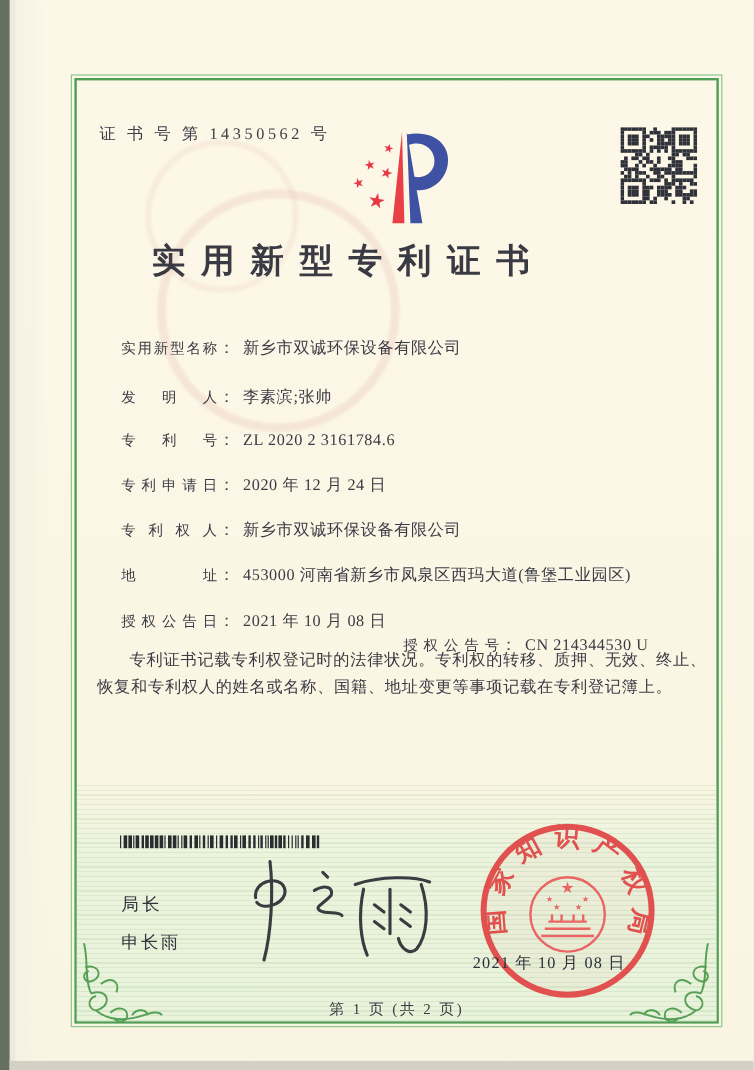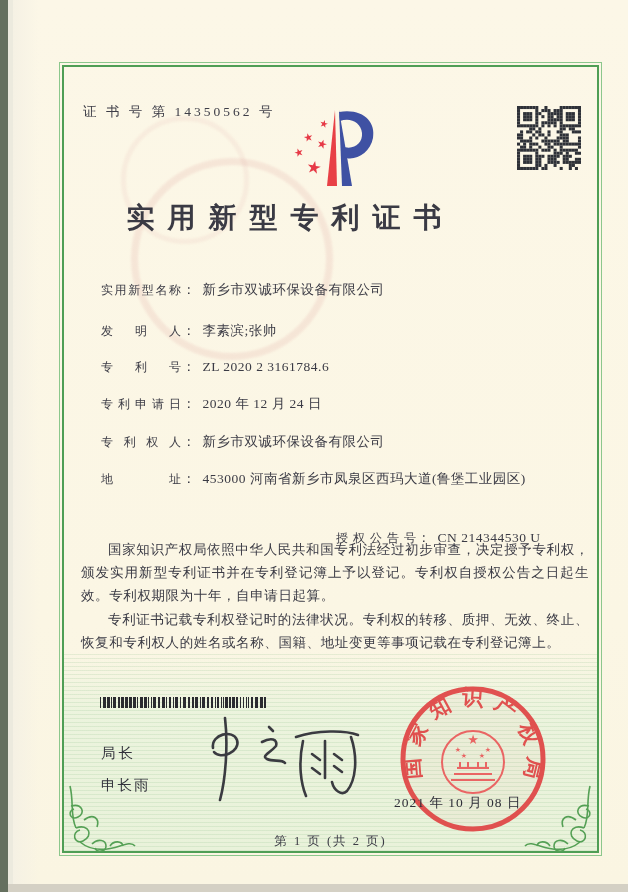--- a/index.html
+++ b/index.html
@@ -369,25 +369,25 @@
   <div class="frow r3">
     <span class="lab">专利申请日</span><span class="colon">：</span><span class="val">2020 年 12 月 24 日</span>
   </div>
   <div class="frow r4">
     <span class="lab">专利权人</span><span class="colon">：</span><span class="val">新乡市双诚环保设备有限公司</span>
   </div>
   <div class="frow r5">
     <span class="lab">地址</span><span class="colon">：</span><span class="val">453000 河南省新乡市凤泉区西玛大道(鲁堡工业园区)</span>
   </div>
   <div class="frow r6">
+    <span class="frow2"><span class="lab">授权公告日</span><span class="colon">：</span><span class="val">2021 年 10 月 08 日</span></span>
     <span class="half2"><span class="lab">授权公告号</span><span class="colon">：</span><span class="val">CN 214344530 U</span></span>
   </div>
 
   <div class="paras">
-    <p>国家知识产权局依照中华人民共和国专利法经过初步审查，决定授予专利权，颁发实用新型专利证书并在专利登记簿上予以登记。专利权自授权公告之日起生效。专利权期限为十年，自申请日起算。</p>
     <p>专利证书记载专利权登记时的法律状况。专利权的转移、质押、无效、终止、恢复和专利权人的姓名或名称、国籍、地址变更等事项记载在专利登记簿上。</p>
   </div>
 
   <div class="barcode" id="barcode"><svg width="168" height="11" viewBox="0 0 168 11">
         <g fill="#2b2b30">
           <rect x="0" y="0" width="1" height="11"></rect>
           <rect x="3" y="0" width="3" height="11"></rect>
           <rect x="7" y="0" width="3" height="11"></rect>
           <rect x="11" y="0" width="1" height="11"></rect>
           <rect x="13" y="0" width="3" height="11"></rect>

